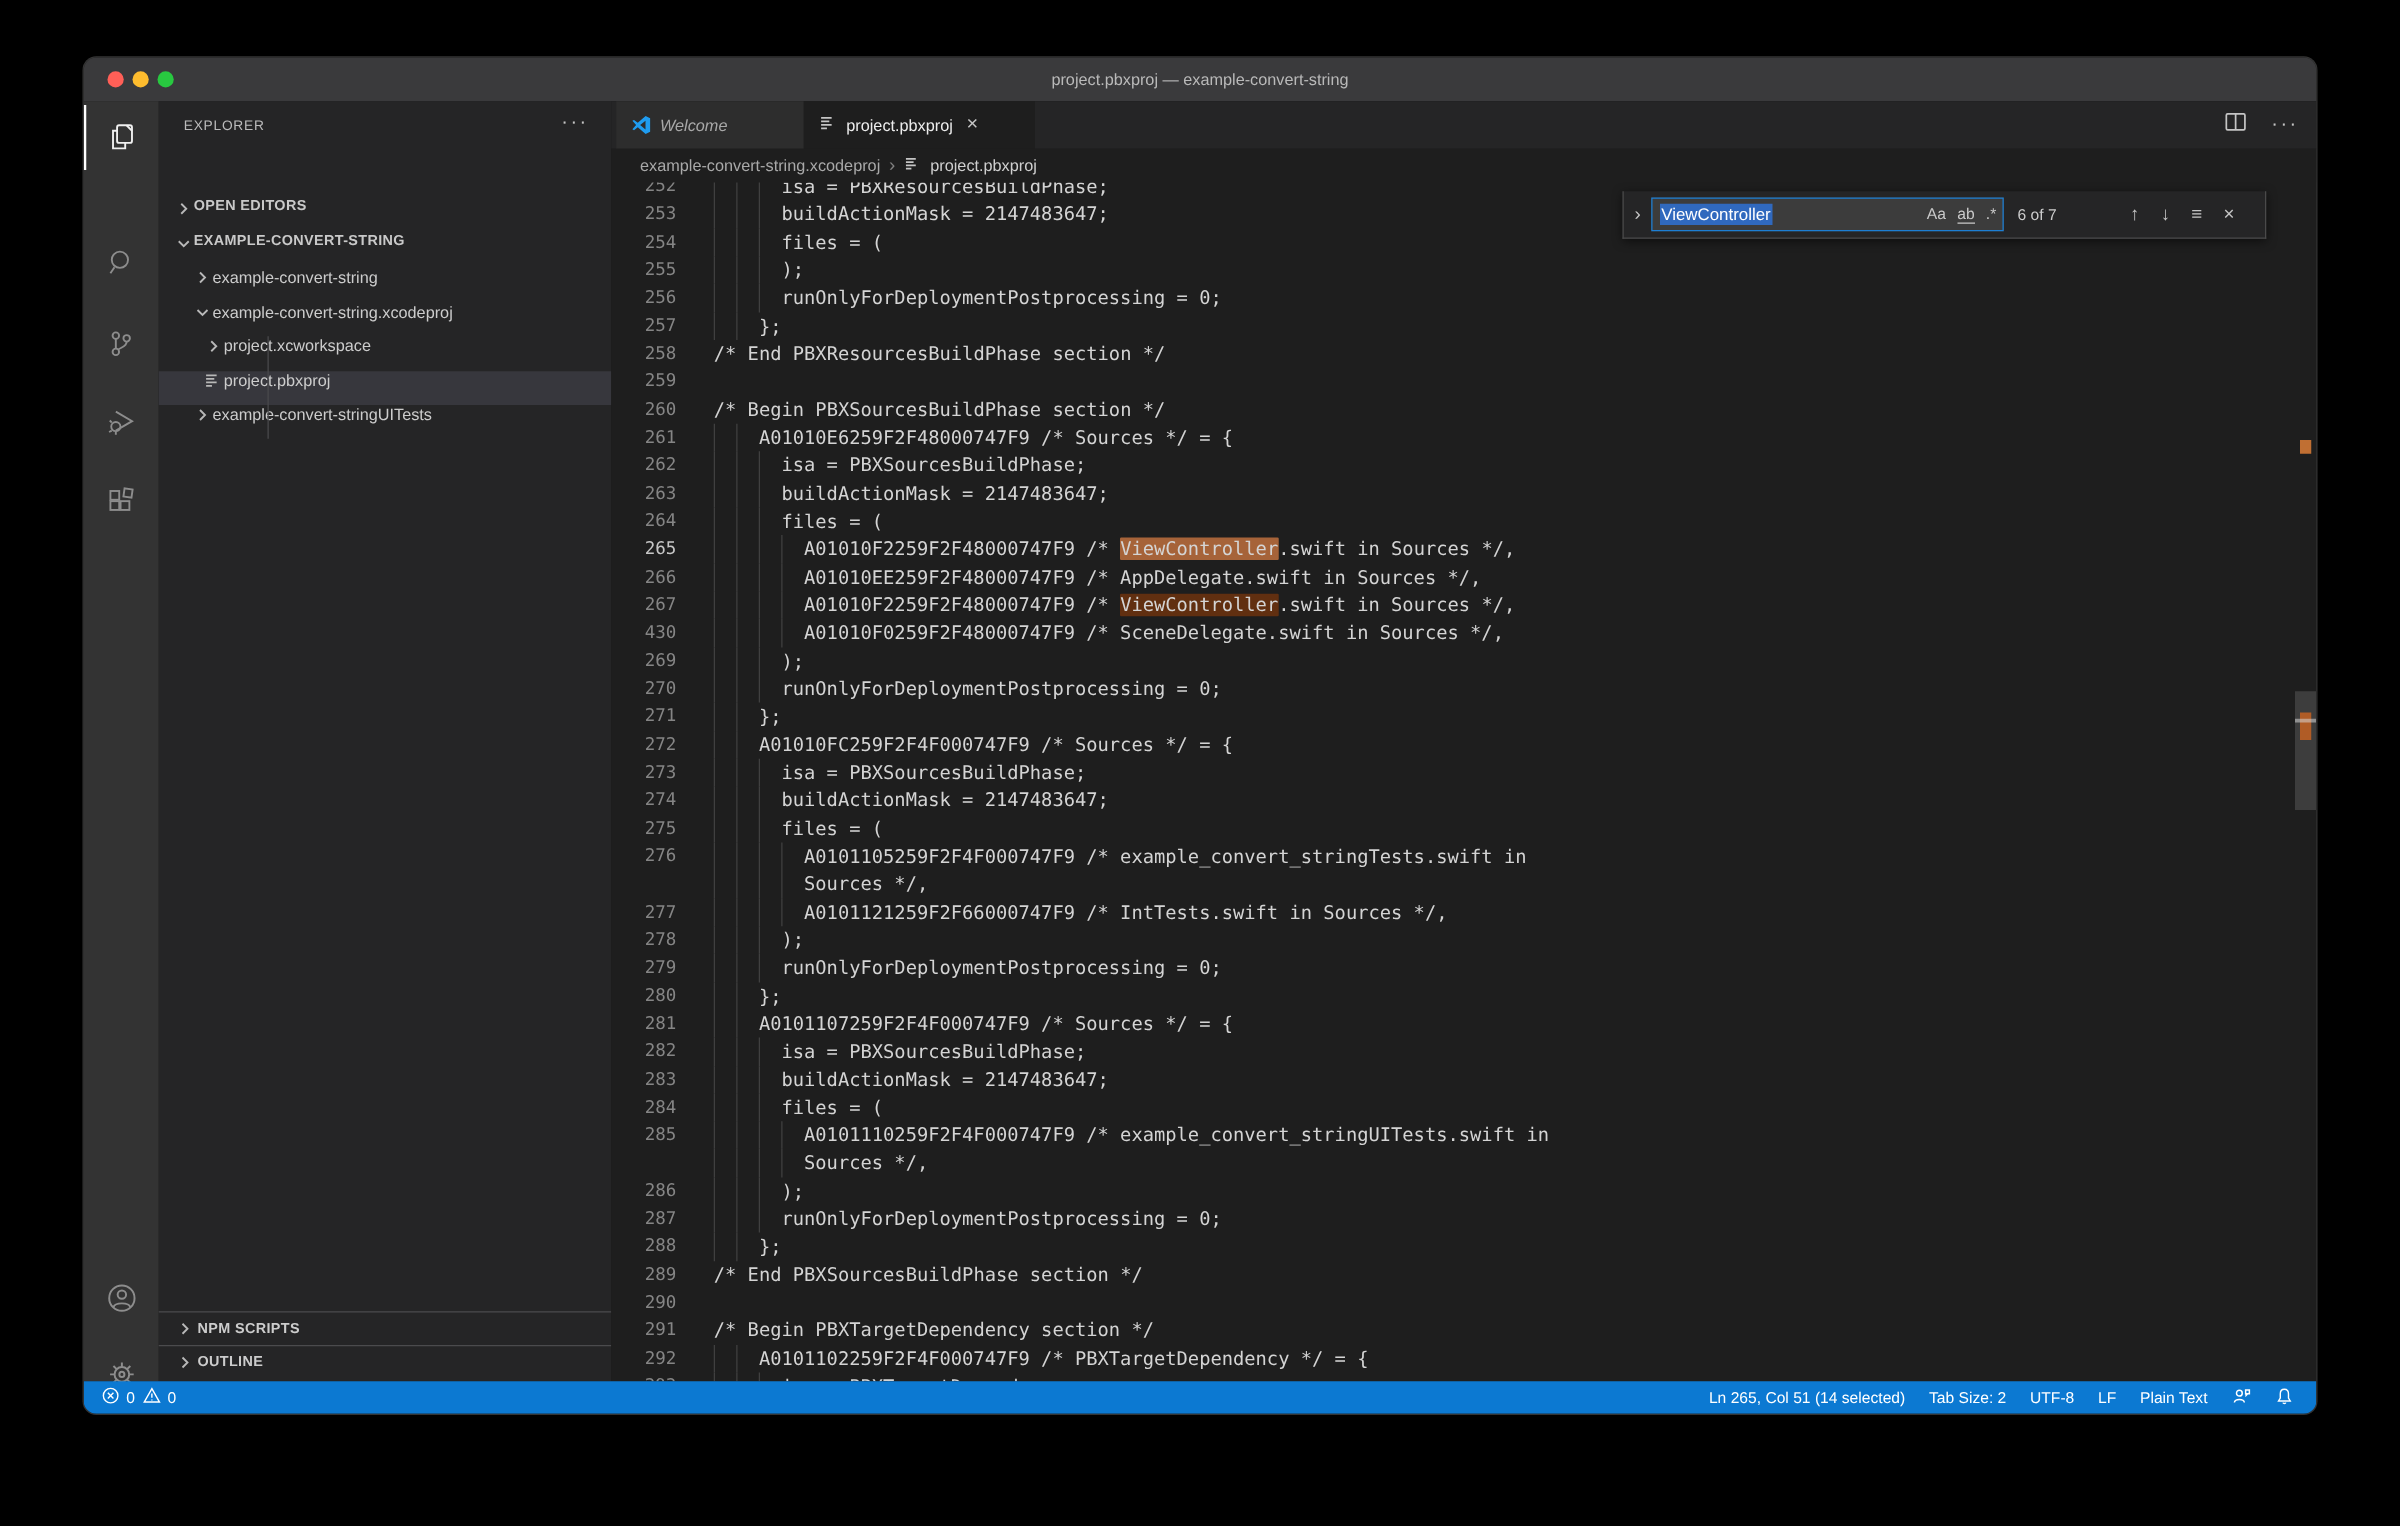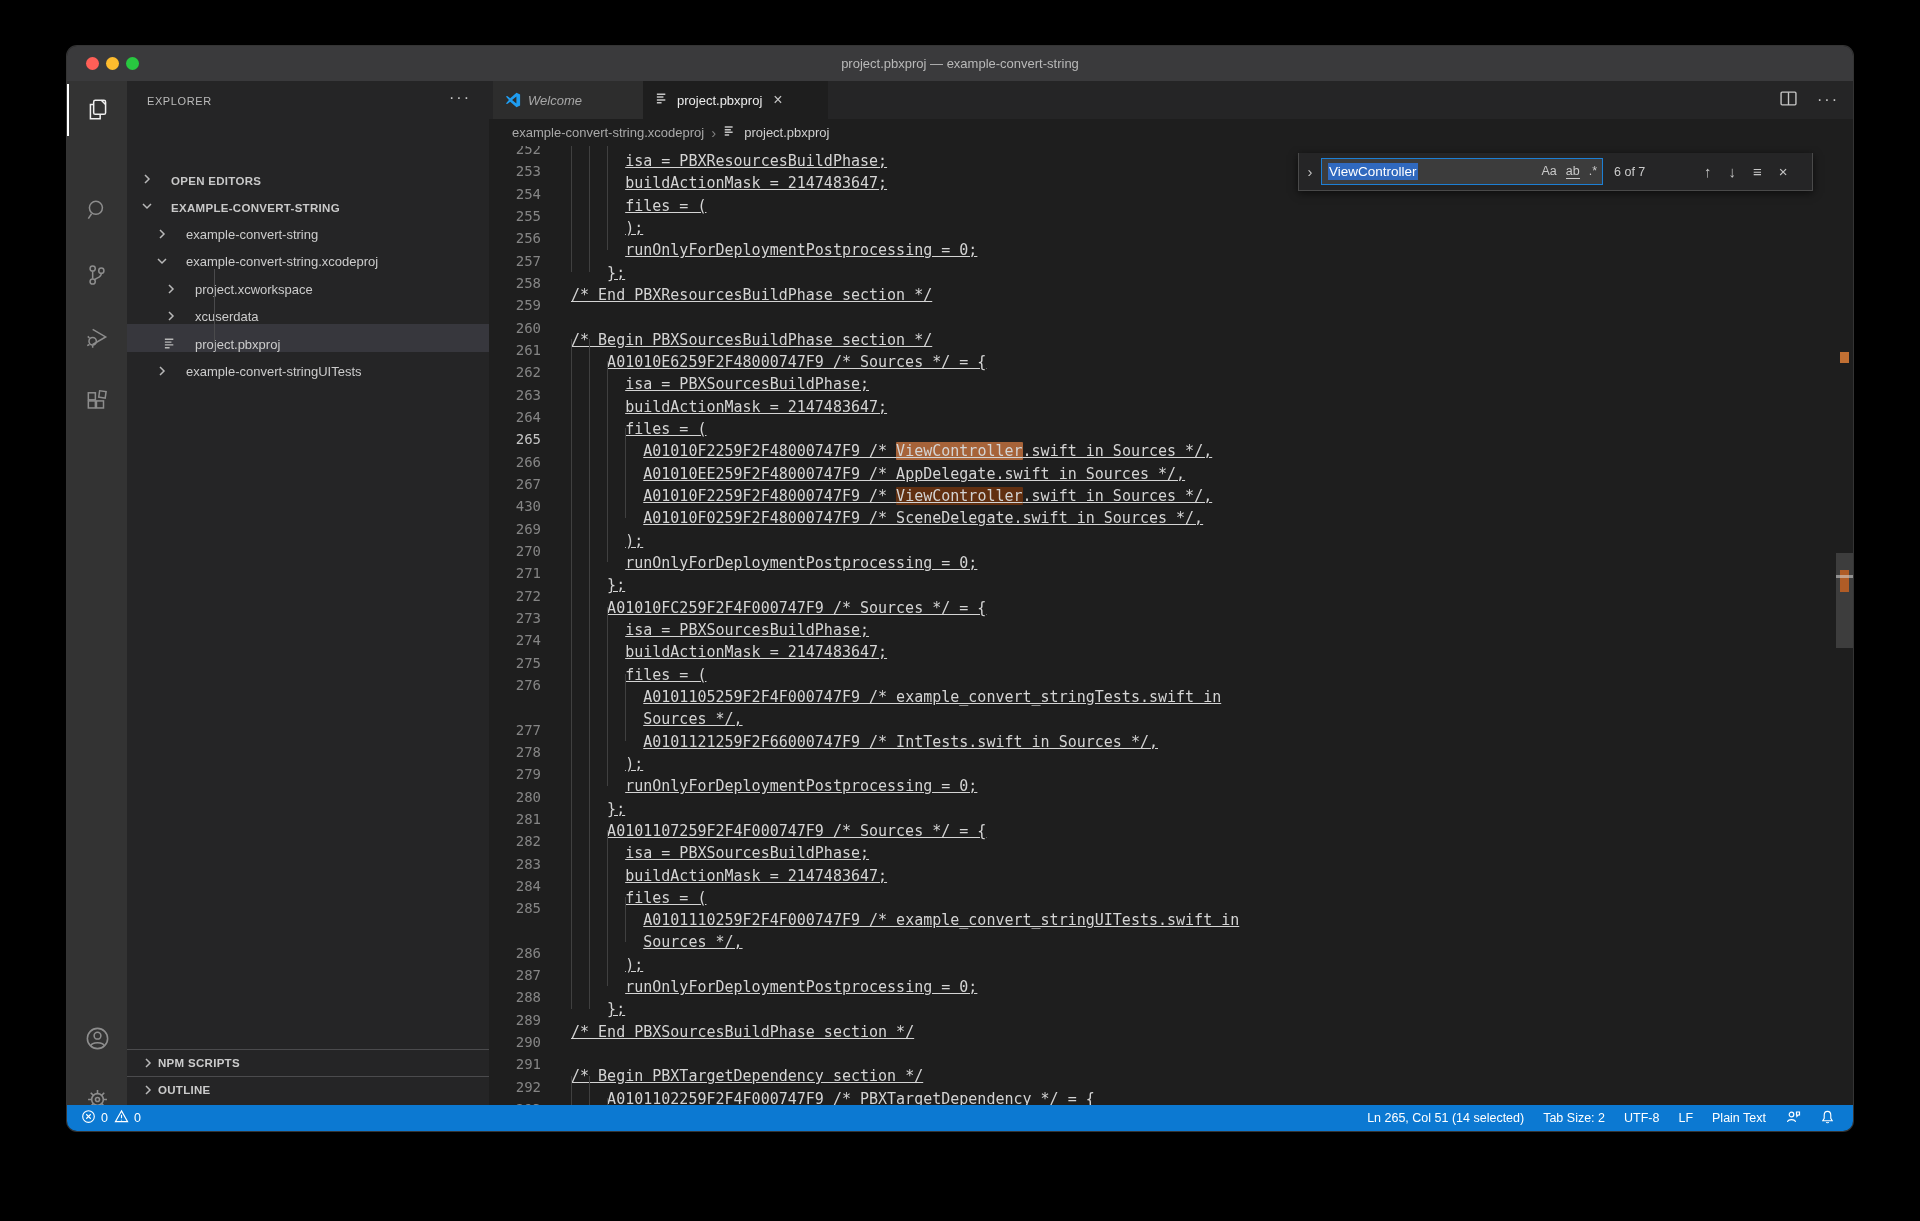--- a/index.html
+++ b/index.html
@@ -24,22 +24,22 @@
               align-items:center; justify-content:center; color:#8d8d8d; }
   .act-item.active { color:#f0f0f0; border-left:2px solid #fff; }
   .act-item svg { stroke:currentColor; fill:none; stroke-width:1.4; }
 
   
   .sidebar { position:absolute; left:60px; top:35px; width:362px; bottom:26px; background:#252526; }
   .sb-header { position:absolute; left:0; top:0; right:0; height:40px; }
   .sb-title { position:absolute; left:20px; top:14px; font-size:11px; letter-spacing:.6px; color:#bbbbbb; }
   .sb-more { position:absolute; right:18px; top:8px; color:#c5c5c5; font-size:16px; letter-spacing:2px; }
   #tree { position:absolute; left:0; top:78px; right:0; }
-  .row { position:relative; height:27.5px; display:flex; align-items:flex-end;
-         color:#cccccc; font-size:13px; white-space:nowrap;gap:16px; }
+  .row { position:relative; height:27.5px; display:flex; align-items:flex-start;
+         color:#cccccc; font-size:13px; white-space:nowrap; }
   .row.bold { font-weight:bold; color:#c9c9c9; font-size:11.5px; letter-spacing:.3px; }
   .row.selected { background:#37373d; }
   .row .chev { display:flex; width:16px; height:16px; flex:0 0 16px; color:#b8b8b8; }
   .row .chev svg { stroke:currentColor; fill:none; stroke-width:1.5; }
   .lvl0 { padding-left:12px; } .lvl1 { padding-left:27px; } .lvl2 { padding-left:36px; }
   .tree-guide { position:absolute; left:87px; top:188px; width:1px; height:82px; background:#4a4a4c; }
   .sb-bottom { position:absolute; left:0; right:0; bottom:2px; }
   .sb-sec { height:27px; display:flex; align-items:center; padding-left:13px;
             border-top:1px solid #4b4b4d; color:#cccccc; font-weight:bold;
             font-size:11.5px; letter-spacing:.3px; }
@@ -64,21 +64,21 @@
                  font-size:13px; color:#a9a9a9; }
   .bc-sep { color:#818181; font-size:15px; }
 
   .code-area { position:absolute; left:0; top:65px; right:0; bottom:0; overflow:hidden; }
   #code-lines { position:absolute; left:0; top:-8px; right:0;
                 font-family:"DejaVu Sans Mono", monospace; font-size:15px; }
   .cl { position:relative; height:22.33px; line-height:22.33px; white-space:pre; color:#d4d4d4; }
   .cl .ln { position:absolute; left:0; top:0; width:52px; text-align:right;
             color:#858585; font-size:14px; }
   .cl.active .ln { color:#c6c6c6; }
-  .cl .lc { position:absolute; top:12px;text-decoration:underline; }
+  .cl .lc { position:absolute; top:0; }
   .cl .guide { position:absolute; top:0; width:1px; height:22.33px; background:#404040; }
   .m-current { background:#a66339; border-radius:1px; }
   .m-other   { background:#612f10; border-radius:1px; }
 
   
   .findwidget { position:absolute; left:809px; top:7px; width:515px; height:38px;
                 background:#252526; border:1px solid #4a4a4a; border-top:none;
                 box-shadow:0 2px 8px rgba(0,0,0,.6); display:flex; align-items:center; }
   .fw-toggle { width:22px; display:flex; justify-content:center; color:#c5c5c5; font-size:15px; }
   .fw-input { position:relative; width:282px; height:27px; background:#3c3c3c;
@@ -209,28 +209,20 @@
           </span>
           <span>example-convert-string.xcodeproj</span>
         </div>
         <div class="row lvl2">
           <span class="chev">
             <svg width="16" height="16" viewBox="0 0 16 16">
               <polyline points="6,4 10,8 6,12"></polyline>
             </svg>
           </span>
           <span>project.xcworkspace</span>
-        </div>
-        <div class="row lvl2">
-          <span class="chev">
-            <svg width="16" height="16" viewBox="0 0 16 16">
-              <polyline points="6,4 10,8 6,12"></polyline>
-            </svg>
-          </span>
-          <span>xcuserdata</span>
         </div>
         <div class="row lvl2 selected">
           <span class="chev">
             <svg width="15" height="15" viewBox="0 0 16 16" stroke-width="1.6">
               <path d="M2 3.5 h9 M2 6.5 h7 M2 9.5 h9 M2 12.5 h5" fill="none"></path>
             </svg>
           </span>
           <span>project.pbxproj</span>
         </div>
         <div class="row lvl1">

